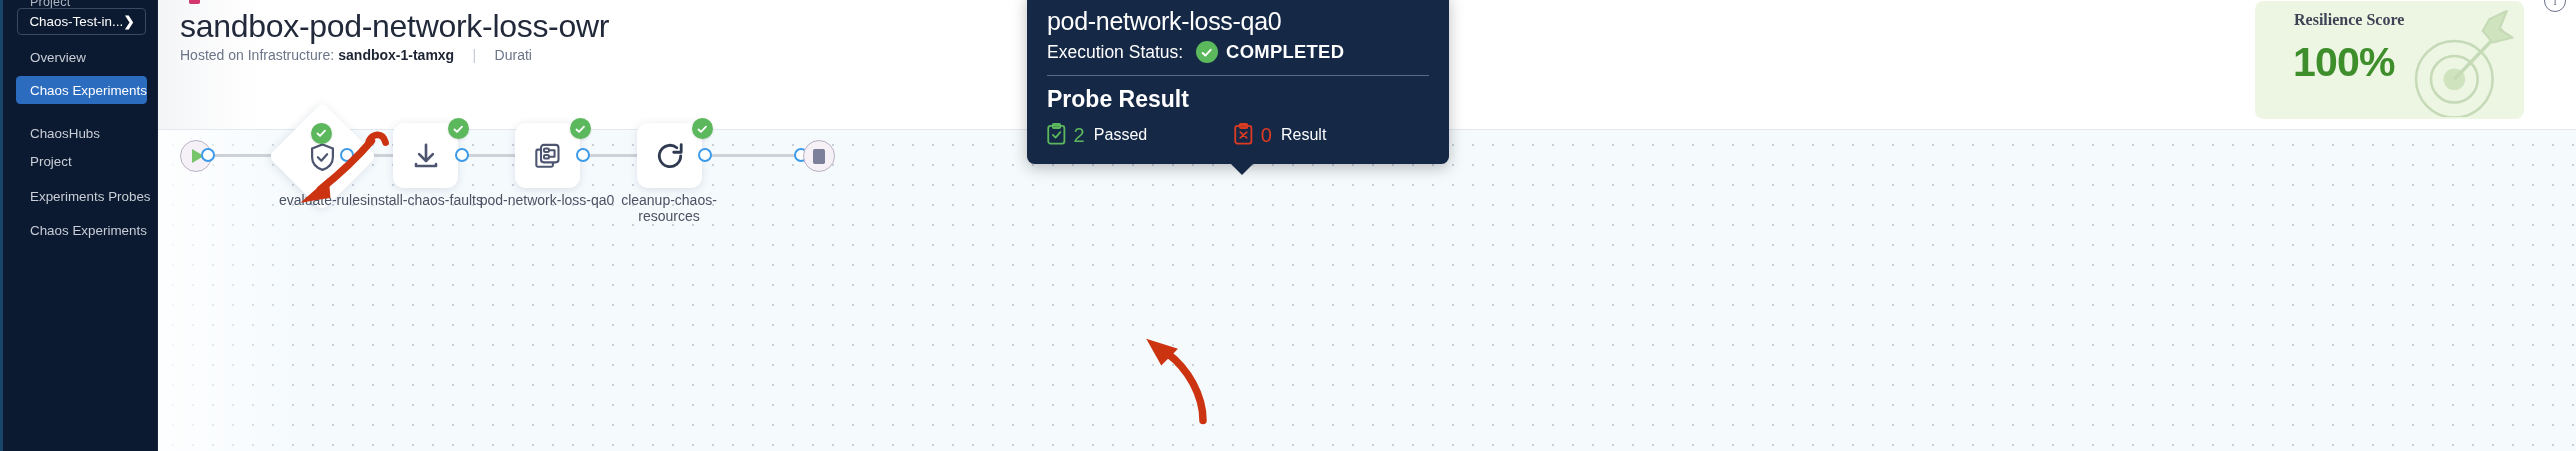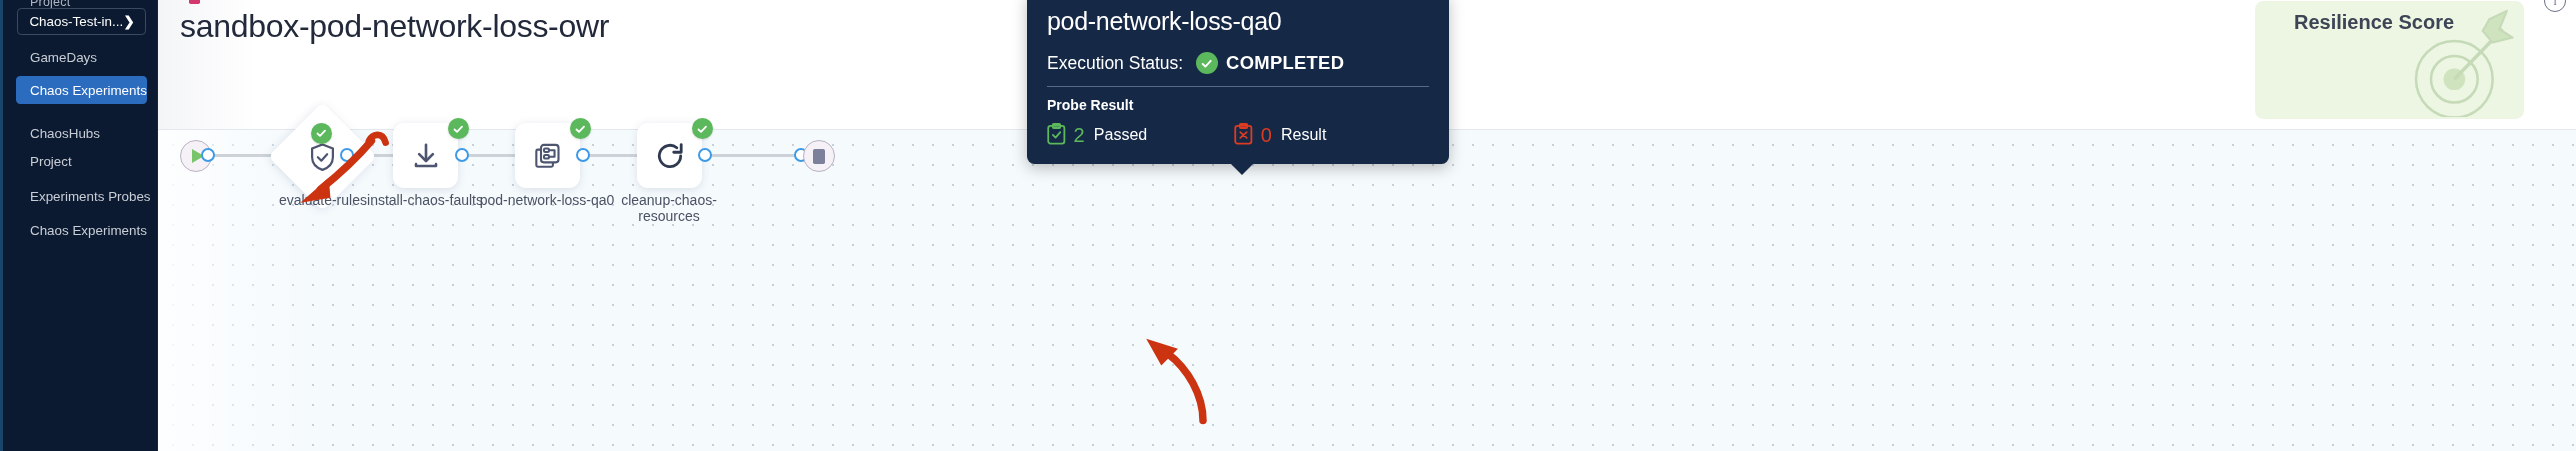--- a/index.html
+++ b/index.html
@@ -82,21 +82,21 @@
 
   
   #resilience-card {
     position: absolute; left: 2097px; top: 0.8px;
     width: 269px; height: 118px;
     background: #edf5e3; border-radius: 8.4px;
     overflow: hidden;
   }
   #resilience-card .rtitle {
     position: absolute; left: 39px; top: 10px;
-    font-size: 20px; font-weight: bold; color: #3d4455;
+    font-size: 16px; font-weight: bold; color: #3d4455; font-family: Liberation Serif, serif;
   }
   #resilience-card .rvalue {
     position: absolute; left: 38px; top: 38px;
     font-size: 41px; font-weight: bold; color: #3e8e2c; letter-spacing: -0.8px;
   }
   #info-icon {
     position: absolute; right: 10px; top: -10px;
     width: 22px; height: 22px; border: 1.4px solid #6b7285;
     border-radius: 50%;
     display: flex; align-items: center; justify-content: center;
@@ -174,30 +174,30 @@
   
   #tooltip {
     position: absolute; left: 869px; top: -6.7px;
     width: 422px;
     background: #152846; border-radius: 7.5px;
     padding: 14px 20px 16.7px 20px;
     z-index: 50;
     box-shadow: 0 3.3px 15px rgba(0,0,0,.25);
   }
   #tooltip .tt-title { font-size: 25px; color: #ffffff; letter-spacing: -0.3px; }
-  #tooltip .tt-row { display: flex; align-items: center; margin-top: 16px; }
+  #tooltip .tt-row { display: flex; align-items: center; margin-top: 5px; }
   #tooltip .tt-exec-label { font-size: 17.5px; color: #ffffff; }
   #tooltip .tt-exec-icon {
     width: 22px; height: 22px; border-radius: 50%; background: #5cb85c;
     display: flex; align-items: center; justify-content: center;
     margin-left: 12.5px; margin-right: 8.4px;
   }
   #tooltip .tt-exec-value { font-size: 18.4px; font-weight: bold; color: #ffffff; letter-spacing: 0.3px; }
   #tooltip .tt-divider { height: 0.8px; background: #5a6b85; margin: 11.7px 0 10px 0; }
-  #tooltip .tt-sub { font-size: 14px; font-weight: bold; color: #ffffff; }
+  #tooltip .tt-sub { font-size: 23px; font-weight: bold; color: #ffffff; }
   #tooltip .tt-probes { display: flex; align-items: center; margin-top: 10px; }
   #tooltip .probe { display: flex; align-items: center; }
   #tooltip .probe .num { font-size: 20px; margin: 0 9.2px 0 7.5px; }
   #tooltip .probe .lbl { font-size: 16px; color: #ffffff; }
   #tooltip .probe.pass .num { color: #5cb85c; }
   #tooltip .probe.fail .num { color: #dd3b22; }
   #tooltip .probe.fail { margin-left: 87px; }
   #tt-arrow {
     position: absolute; left: 204px; bottom: -11px;
     width: 0; height: 0;
@@ -217,21 +217,21 @@
     <div id="sidebar-accent"></div>
 
     <div class="proj-label">Project</div>
 
     <div class="proj-selector">
       <span class="pname">Chaos-Test-in...</span>
       <span class="chev">❯</span>
     </div>
 
     <div class="nav-item" style="top:43px">
-      <span>GameDays</span>
+      <span>Overview</span>
     </div>
     <div class="nav-item active" style="top:76px">
       <span>Chaos Experiments</span>
     </div>
     <div class="nav-item" style="top:119px">
       <span>ChaosHubs</span>
     </div>
     <div class="nav-item" style="top:147px">
       <span>Project</span>
     </div>
@@ -243,25 +243,32 @@
     </div>
   </div>
 
   <div id="main">
 
     <div id="header-band">
       <div id="pink-mark"></div>
 
       <div id="title">sandbox-pod-network-loss-owr</div>
 
+      <div id="subtitle">
+        <span class="k">Hosted on Infrastructure:</span>
+        <span class="v">sandbox-1-tamxg</span>
+        <span class="sep">|</span>
+        <span class="k">Durati</span>
+      </div>
 
       <div id="status-badge">COMPLETED</div>
 
       <div id="resilience-card">
         <div class="rtitle">Resilience Score</div>
+        <div class="rvalue">100%</div>
         <svg id="target-art" width="125" height="113" viewBox="0 0 150 135">
           <circle cx="70" cy="90" r="46" fill="none" stroke="#c3d8b4" stroke-width="3"></circle>
           <circle cx="70" cy="90" r="28" fill="none" stroke="#c3d8b4" stroke-width="3"></circle>
           <circle cx="70" cy="90" r="13" fill="#cfe2bd"></circle>
           <path d="M70 90 L128 30" stroke="#c3d8b4" stroke-width="4" fill="none"></path>
           <path d="M112 18 L133 8 L124 30 L140 40 L116 46 L104 32 Z" fill="#cfe2bd" stroke="#c3d8b4" stroke-width="2.5" stroke-linejoin="round"></path>
         </svg>
       </div>
       <div id="info-icon">i</div>
     </div>

